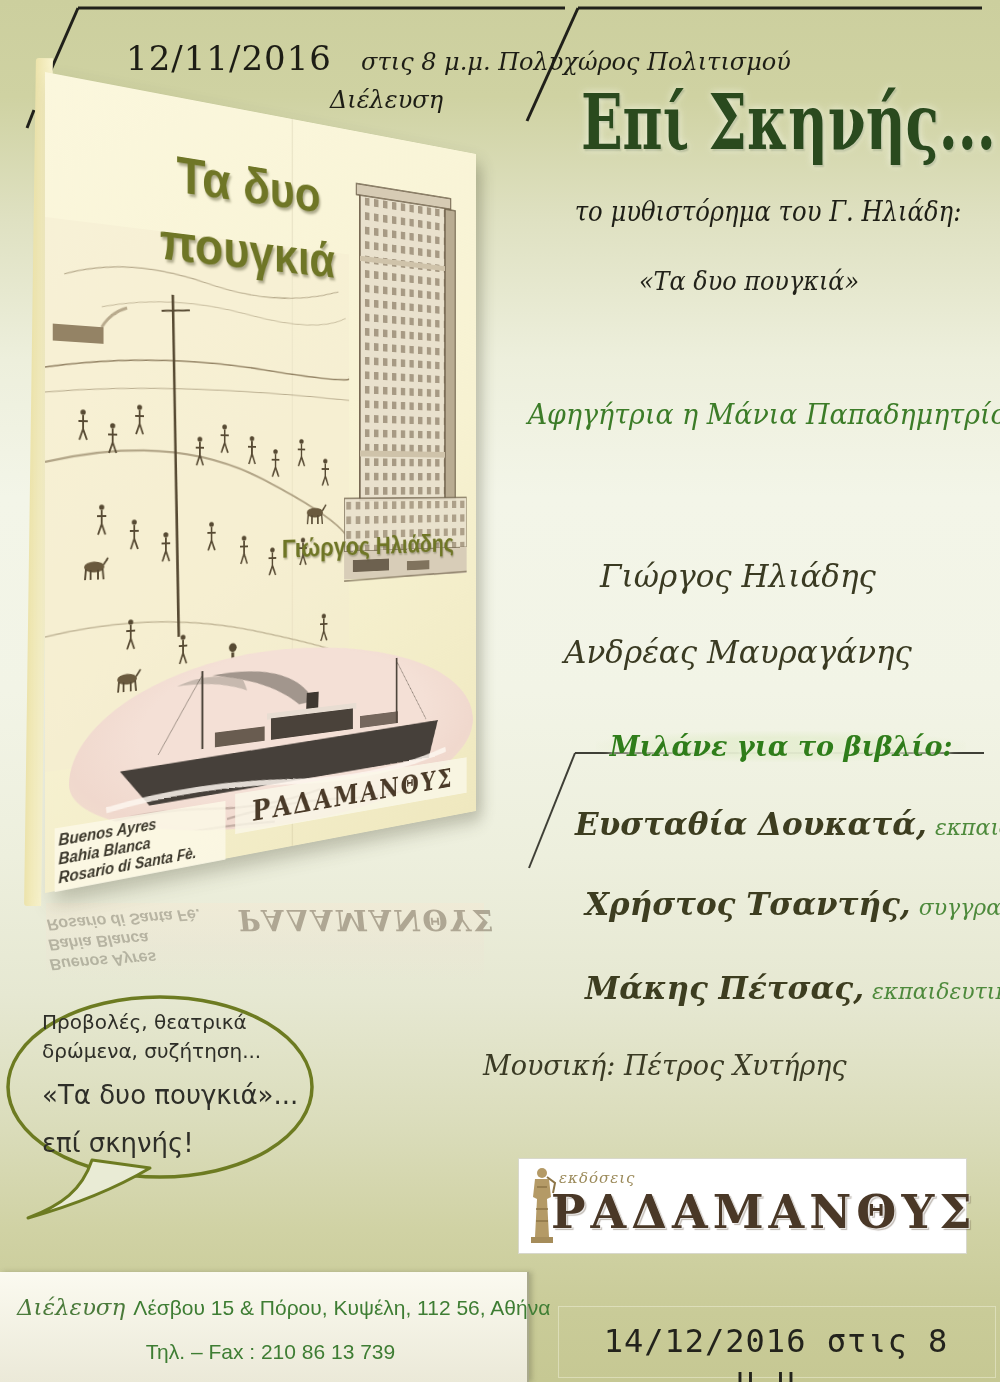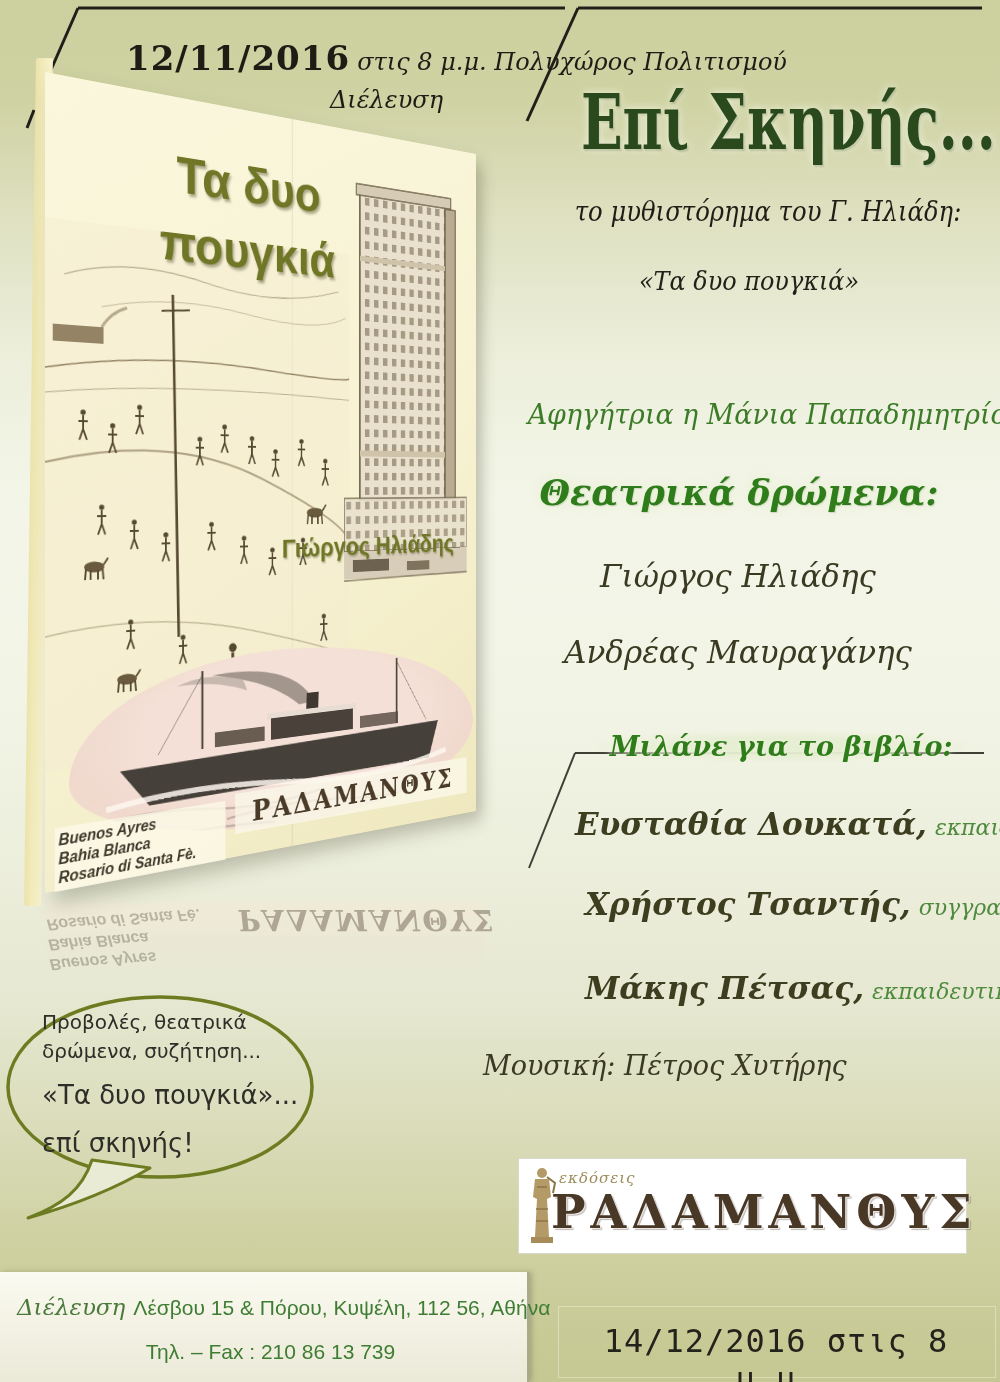--- a/index.html
+++ b/index.html
@@ -10,22 +10,22 @@
       #cccf9e 0%, #cfd2a2 7%, #dfe1c2 16%, #edefdc 26%, #f3f5e8 36%,
       #f2f4e6 50%, #edefdd 62%, #e6e8d2 72%, #dbddbc 81%, #d0d2a4 89%,
       #c9cb98 95%, #c6c893 100%);
   }
   .abs{position:absolute;}
   .ctr{text-align:center;}
   
   svg.decor{position:absolute;left:0;top:0;z-index:1;}
   
   .dateline{left:126px;top:38px;width:470px;z-index:2;color:#1d1d15;white-space:nowrap;}
-  .dateline .big{font-size:34px;font-weight:bold;letter-spacing:1px;}
-  .dateline .rest{font-size:24px;font-style:italic;margin-left:2px;}
+  .dateline .big{font-size:34px;font-weight:normal;letter-spacing:1px;}
+  .dateline .rest{font-size:24px;font-style:italic;margin-left:24px;}
   .venue-top{left:330px;top:86px;width:110px;font-size:24px;font-style:italic;color:#1d1d15;z-index:2;}
   
   .book-spine{left:30px;top:58px;width:17px;height:848px;z-index:3;
     background:linear-gradient(90deg,#ece3ab,#f9f4cf);
     transform:rotate(0.8deg);border-radius:3px 0 0 3px;}
   .book{left:45px;top:72px;width:555px;height:821px;z-index:4;
     transform-origin:0 50%;transform:perspective(538px) rotateY(14deg);
     background:linear-gradient(150deg,#fbf7dd 0%,#f7f2d2 55%,#efe8bf 100%);
     box-shadow:10px 12px 20px rgba(70,70,45,.30);}
   .fold{left:287px;top:0;width:2px;height:821px;background:rgba(120,100,70,.10);}
@@ -253,21 +253,20 @@
   <div class="abs refl-ports">
     <div>Buenos Ayres</div>
     <div>Bahia Blanca</div>
     <div>Rosario di Santa Fè.</div>
   </div>
 
   <div class="abs r-title ctr">Επί Σκηνής...</div>
   <div class="abs r-sub ctr">το μυθιστόρημα του Γ. Ηλιάδη:</div>
   <div class="abs r-quote ctr">«Τα δυο πουγκιά»</div>
   <div class="abs r-narr ctr">Αφηγήτρια η Μάνια Παπαδημητρίου</div>
-  <div class="abs r-acts ctr">Θεατρικά δρώμενα:</div>
   <div class="abs r-actor1 ctr">Γιώργος Ηλιάδης</div>
   <div class="abs r-actor2 ctr">Ανδρέας Μαυραγάνης</div>
   <div class="abs r-spk-head ctr">Μιλάνε για το βιβλίο:</div>
 
   <div class="abs spk" style="left:575px;top:806px;">
     <span class="nm">Ευσταθία Δουκατά,</span><span class="rl">εκπαιδευτικός,</span>
   </div>
   <div class="abs spk" style="left:585px;top:886px;">
     <span class="nm">Χρήστος Τσαντής,</span><span class="rl">συγγραφέας,</span>
   </div>

